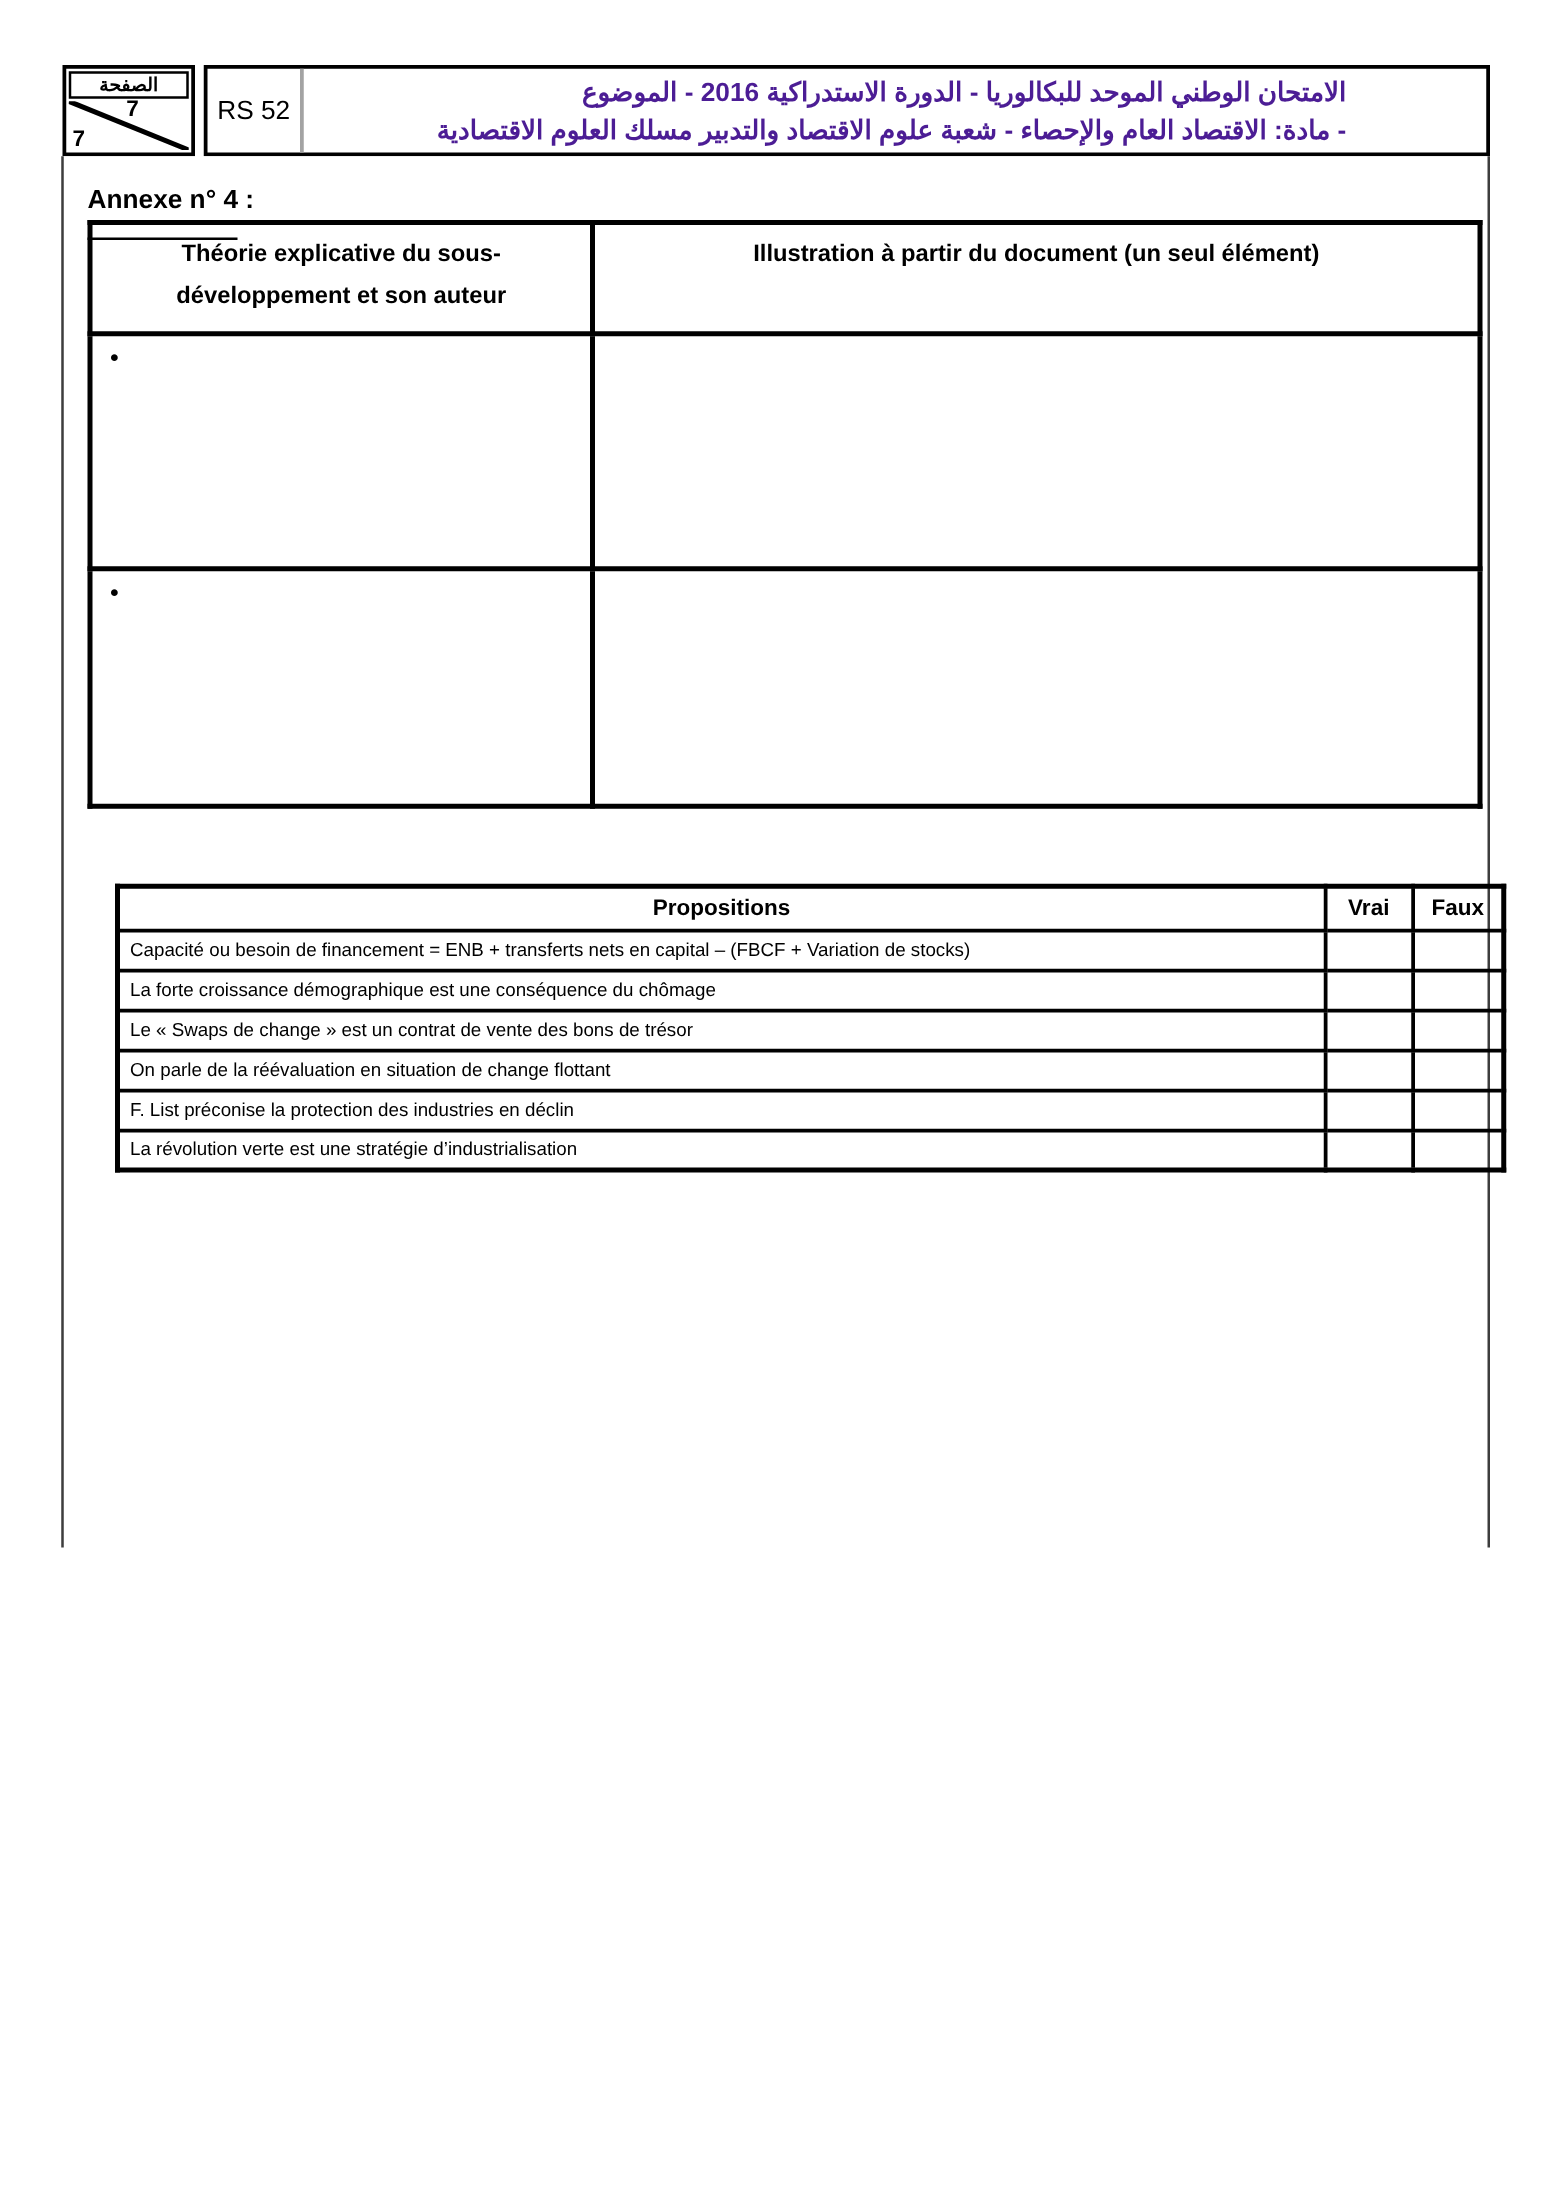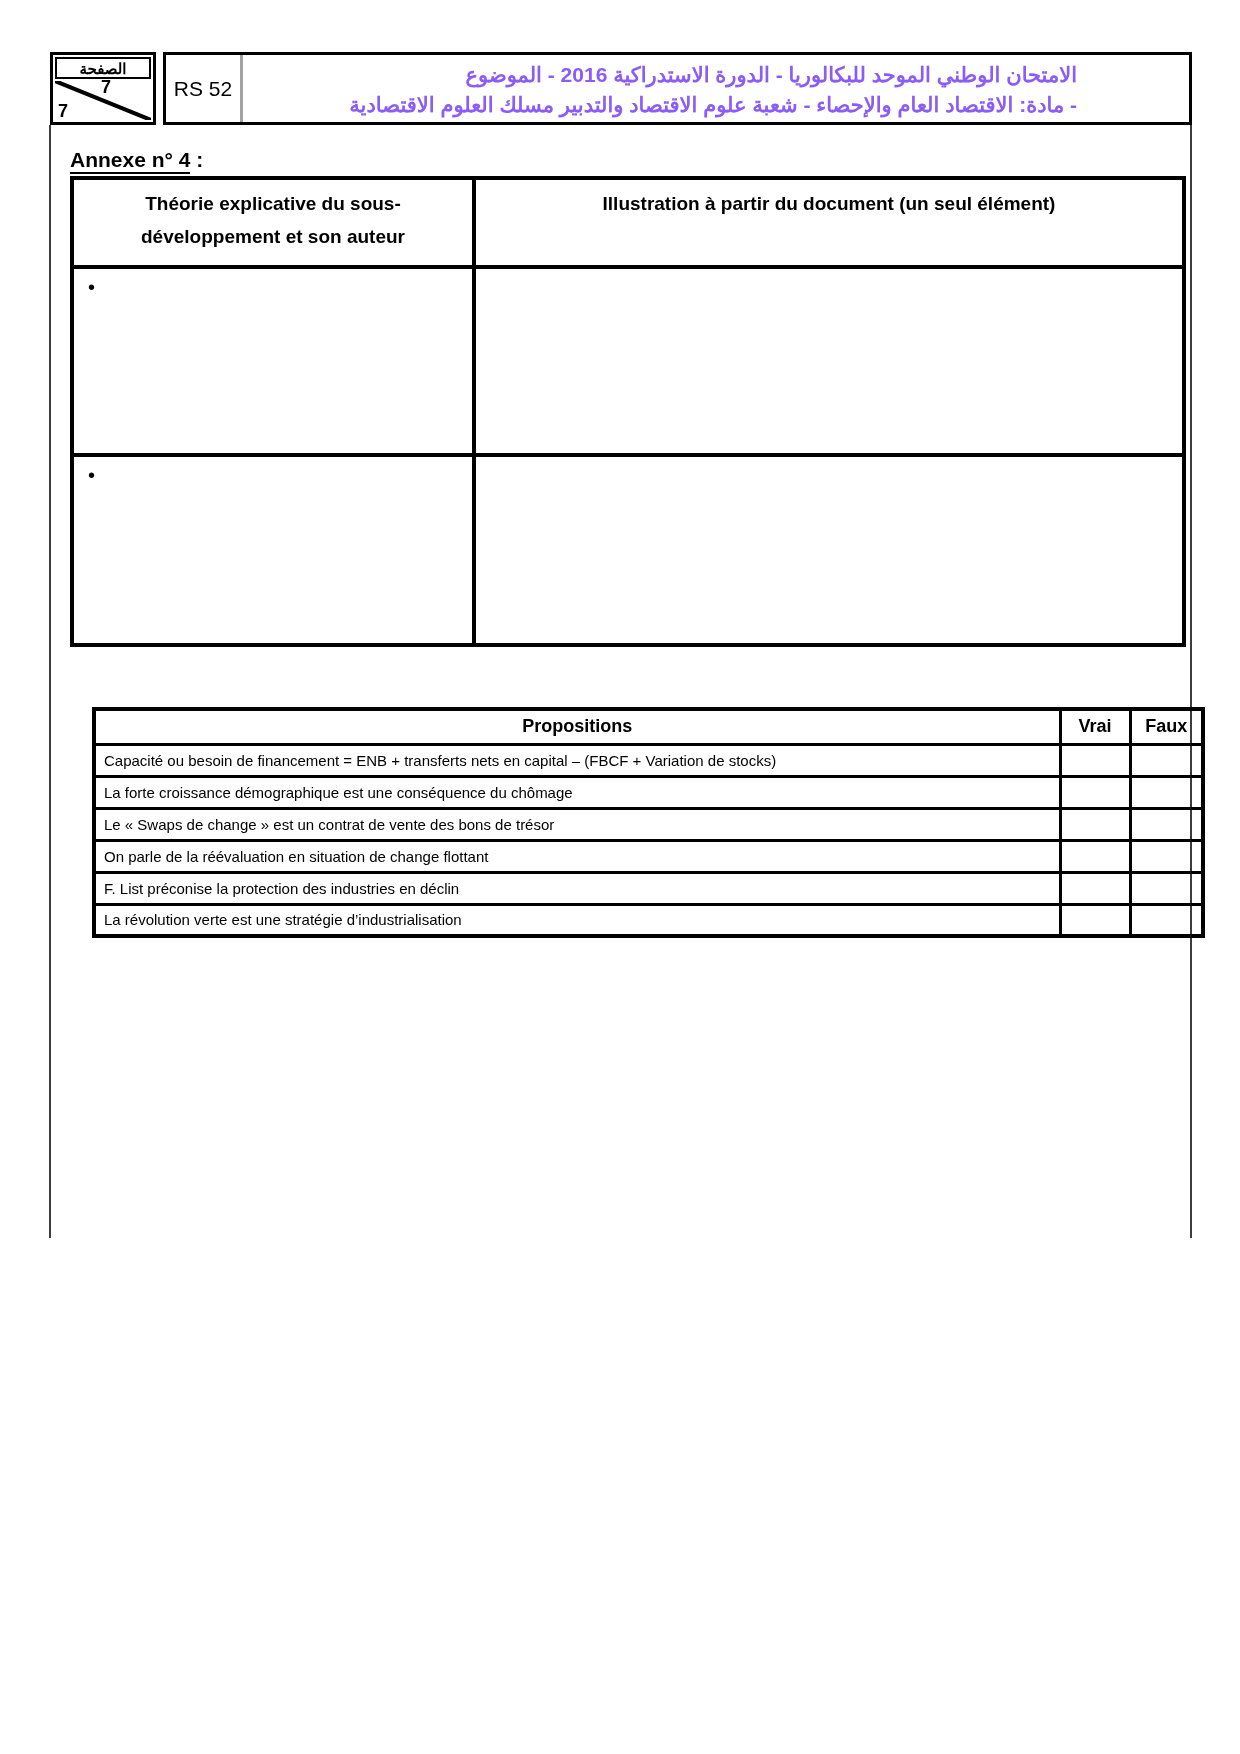--- a/index.html
+++ b/index.html
@@ -56,21 +56,21 @@
     position:absolute; left:49px; top:125px; width:1143px; height:1578px;
     border-left:2px solid #3d3d3d;
     border-right:2px solid #3d3d3d;
     border-bottom:2px solid #3d3d3d;
     background:#fff;
   }
 
   .annexe-heading {
     position:absolute; font-weight:bold; font-size:21px; white-space:nowrap;
   }
-  .annexe-heading .u { border-bottom:2px solid #000; padding-bottom:1px; }
+  .annexe-heading .u { border-bottom:2px solid #000; padding-bottom:19px; }
   .h-annexe4 { left:19px; top:23px; }
   .h-annexe5 { left:19px; top:538px; }
 
   
   table { border-collapse:collapse; }
   .t4 {
     position:absolute; left:19px; top:51px;
     width:1112px; table-layout:fixed;
   }
   .t4 th, .t4 td { border:4px solid #000; vertical-align:top; }
@@ -115,21 +115,21 @@
       <svg viewBox="0 0 100 45" preserveAspectRatio="none">
         <line x1="0" y1="0" x2="100" y2="45" stroke="#000" stroke-width="4" vector-effect="non-scaling-stroke"></line>
       </svg>
       <span class="num-top">7</span>
       <span class="num-bottom">7</span>
     </div>
   </div>
 
   <div class="headerbox">
     <div class="rs-cell">RS 52</div>
-    <div class="title-cell" style="color: #8b5cf6;">
+    <div class="title-cell" style="color: #4c1d95;">
       <div>الامتحان الوطني الموحد للبكالوريا - الدورة الاستدراكية  2016 - الموضوع</div>
       <div>- مادة: الاقتصاد العام والإحصاء - شعبة علوم الاقتصاد والتدبير مسلك العلوم الاقتصادية</div>
     </div>
   </div>
 
   <div class="content-frame">
 
     <div class="annexe-heading h-annexe4">
       <span class="u">Annexe n° 4</span><span> :</span>
     </div>

